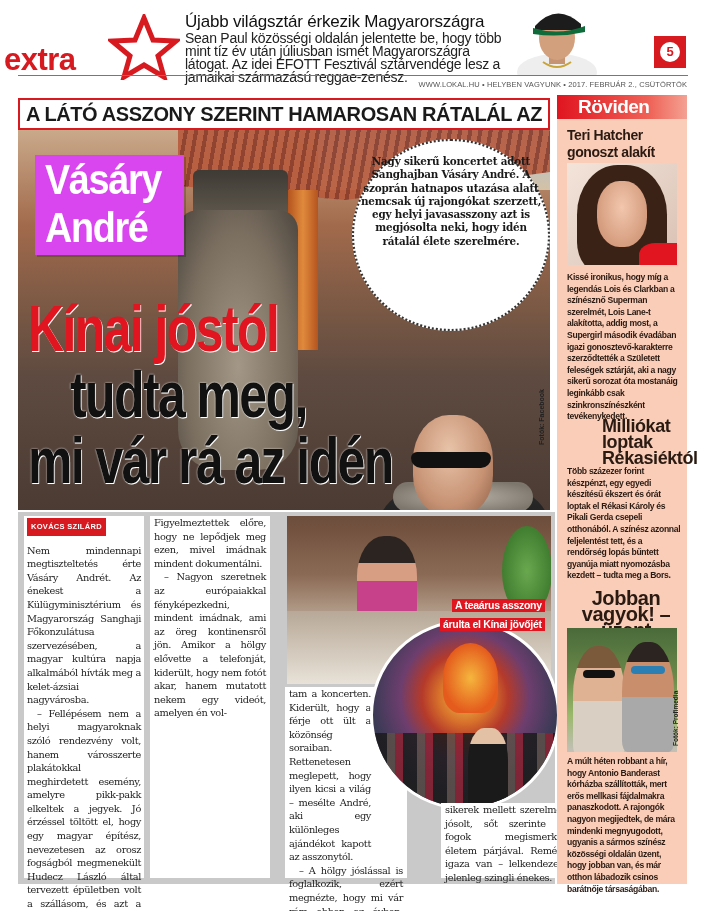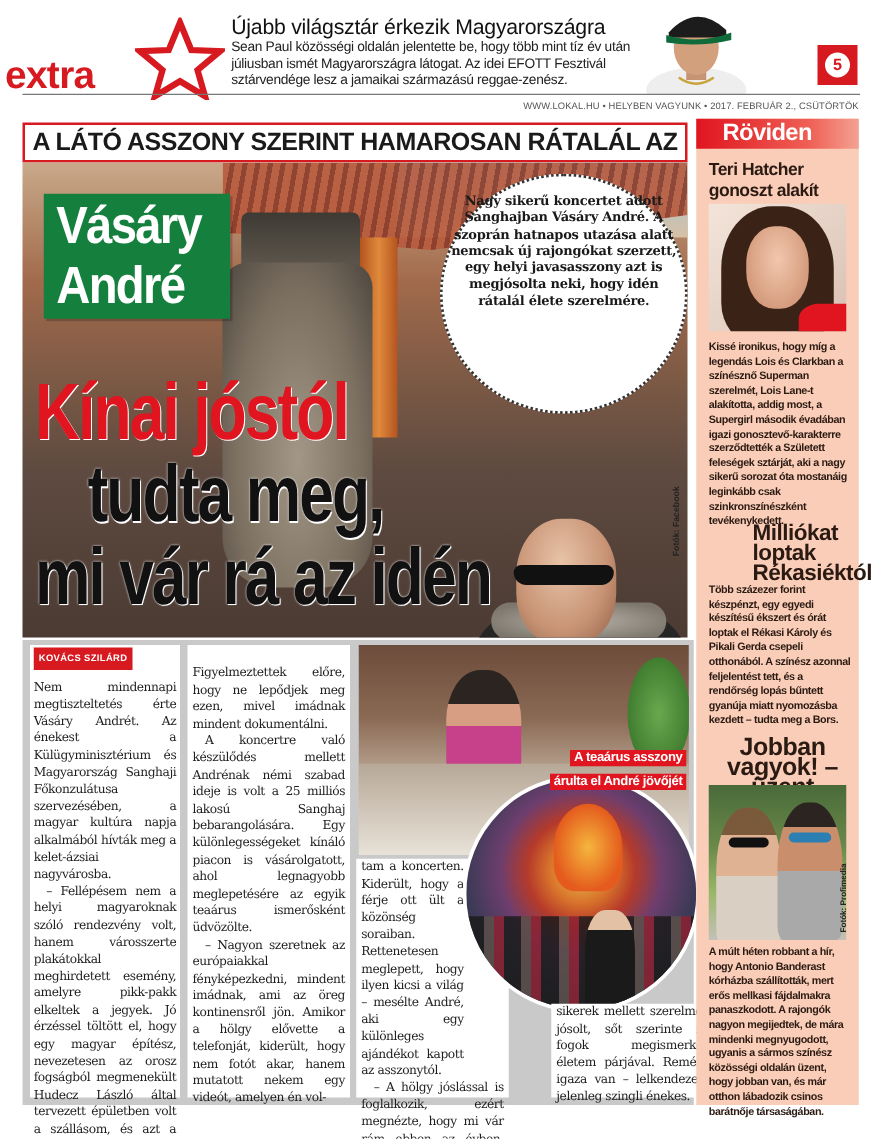--- a/index.html
+++ b/index.html
@@ -4,21 +4,21 @@
 <style>
   * { box-sizing: border-box; margin: 0; padding: 0; }
   html, body { width: 705px; height: 911px; background: #ffffff; overflow: hidden; }
   body { position: relative; font-family: "DejaVu Serif", serif; color: #1a1a1a; }
 
   
   .hdr { position: absolute; left: 0; top: 0; width: 705px; height: 95px; }
   .extra-word { position: absolute; left: 4px; top: 42px; font-family: "Liberation Sans", sans-serif; font-weight: bold; font-size: 31px; color: #d71920; letter-spacing: -0.5px; }
   .star { position: absolute; left: 108px; top: 14px; width: 72px; height: 66px; }
   .hdr-title { position: absolute; left: 185px; top: 12px; font-family: "Liberation Sans", sans-serif; font-weight: normal; font-size: 17px; color: #111; letter-spacing: -0.2px; }
-  .hdr-text { position: absolute; left: 185px; top: 32px; width: 320px; font-family: "Liberation Sans", sans-serif; font-size: 11px; line-height: 13px; color: #222; letter-spacing: -0.25px; }
+  .hdr-text { position: absolute; left: 185px; top: 32px; width: 320px; font-family: "Liberation Sans", sans-serif; font-size: 14px; line-height: 13px; color: #222; letter-spacing: -0.25px; }
   .hdr-rule { position: absolute; left: 18px; top: 75px; width: 670px; height: 1px; background: #777; }
   .portrait { position: absolute; left: 515px; top: 6px; width: 85px; height: 70px; overflow: hidden; }
   .page-num { position: absolute; left: 657px; top: 39px; width: 26px; height: 26px; border-radius: 50%; background: #fff; border: 3px solid #d71920; font-family: "Liberation Sans", sans-serif; font-weight: bold; font-size: 13px; color: #d71920; text-align: center; line-height: 20px; }
   .page-num-box { position: absolute; left: 654px; top: 36px; width: 32px; height: 32px; background: #d71920; }
   .dateline { position: absolute; right: 18px; top: 80px; font-family: "Liberation Sans", sans-serif; font-size: 7.5px; color: #555; letter-spacing: 0.1px; }
 
   
   .kicker { position: absolute; left: 18px; top: 98px; width: 532px; height: 32px; border: 2px solid #d71920; background: #fff; text-align: center; font-family: "Liberation Sans", sans-serif; font-weight: bold; font-size: 20px; line-height: 28px; color: #1a1a1a; letter-spacing: -0.4px; transform-origin: left; }
 
   
@@ -26,40 +26,40 @@
   .hero .sky { position: absolute; left: 300px; top: 0; width: 232px; height: 60px; background: linear-gradient(180deg, #9fc4de, #d5c1a5); }
   .hero .roof { position: absolute; left: 160px; top: 0; width: 372px; height: 70px; background: repeating-linear-gradient(100deg, #b85a3d 0 6px, #8a3a28 6px 10px); clip-path: polygon(0 0, 100% 0, 100% 60%, 45% 100%, 0 80%); opacity: 0.9; }
   .hero .pillar { position: absolute; left: 270px; top: 60px; width: 30px; height: 160px; background: linear-gradient(90deg, #b4541f, #e08a3c, #b4541f); }
   .hero .urn { position: absolute; left: 160px; top: 80px; width: 120px; height: 260px; background: radial-gradient(ellipse at 50% 60%, #a39887 0%, #7b6f60 60%, #4c463f 100%); border-radius: 20px 20px 40px 40px; }
   .hero .urn-top { position: absolute; left: 175px; top: 40px; width: 95px; height: 70px; background: linear-gradient(180deg, #3e3a34, #6f675a); border-radius: 6px; }
   .hero .man-head { position: absolute; left: 395px; top: 285px; width: 80px; height: 100px; border-radius: 45% 45% 40% 40%; background: radial-gradient(ellipse at 45% 35%, #e8c3a8 0%, #c79274 60%, #8d5e45 100%); }
   .hero .man-glasses { position: absolute; left: 393px; top: 322px; width: 80px; height: 16px; background: #111; border-radius: 6px 6px 10px 10px; }
   .hero .man-coat { position: absolute; left: 360px; top: 360px; width: 172px; height: 80px; background: linear-gradient(180deg, #2a2a2a, #111); border-radius: 40px 40px 0 0; }
   .hero .fur { position: absolute; left: 375px; top: 352px; width: 140px; height: 30px; background: radial-gradient(ellipse, #b9b2a8 0%, #7d766c 80%); border-radius: 20px; }
 
-  .name-badge { position: absolute; left: 35px; top: 155px; background: #15803d; padding: 2px 10px 4px 10px; box-shadow: 2px 2px 0 rgba(0,0,0,0.2); }
+  .name-badge { position: absolute; left: 35px; top: 155px; background: #d946ef; padding: 2px 10px 4px 10px; box-shadow: 2px 2px 0 rgba(0,0,0,0.2); }
   .name-badge .l1, .name-badge .l2 { display: block; font-family: "Liberation Sans", sans-serif; font-weight: bold; font-size: 42px; line-height: 46px; color: #fff; letter-spacing: -1.5px; transform: scaleX(0.9); transform-origin: left; }
   .name-badge .l2 { margin-top: 2px; }
 
   .bubble { position: absolute; left: 352px; top: 139px; width: 198px; height: 192px; border-radius: 50%; background: #fff; border: 2px dotted #333; }
   .bubble-text { position: absolute; left: 360px; top: 155px; width: 182px; text-align: center; font-family: "DejaVu Serif", serif; font-weight: bold; font-size: 10.4px; line-height: 13.3px; color: #1a1a1a; letter-spacing: -0.2px; }
 
   .headline { position: absolute; left: 28px; top: 296px; font-family: "Liberation Sans", sans-serif; font-weight: bold; letter-spacing: -2px; }
   .headline .h1 { display: block; font-size: 64px; line-height: 66px; color: #e0151f; transform: scaleX(0.78); transform-origin: left; text-shadow: 1px 1px 0 #fff; }
   .headline .h2 { display: block; font-size: 64px; line-height: 66px; color: #111; transform: scaleX(0.78); transform-origin: left; margin-left: 42px; text-shadow: 0 0 2px #fff, 1px 1px 0 #fff; }
   .headline .h3 { display: block; font-size: 64px; line-height: 66px; color: #111; transform: scaleX(0.78); transform-origin: left; margin-left: 0; text-shadow: 0 0 2px #fff, 1px 1px 0 #fff; }
   .photo-credit { position: absolute; left: 538px; top: 445px; font-family: "Liberation Sans", sans-serif; font-size: 7px; font-weight: bold; color: #222; transform: rotate(-90deg); transform-origin: left top; white-space: nowrap; }
 
   
   .body-frame { position: absolute; left: 18px; top: 512px; width: 537px; height: 372px; background: #c9c9c9; }
   .col { position: absolute; top: 516px; background: #fff; font-family: "DejaVu Serif", serif; font-size: 9.8px; line-height: 13.6px; color: #1e1e1e; text-align: justify; hyphens: auto; letter-spacing: -0.35px; }
   .col p { margin: 0; }
   .col p.indent { text-indent: 10px; }
   .col1 { left: 24px; width: 120px; height: 362px; padding: 0 3px; }
-  .col2 { left: 150px; width: 130px; height: 362px; padding: 16px 4px; }
+  .col2 { left: 150px; width: 120px; height: 362px; padding: 0 4px; }
   .col3 { left: 285px; width: 122px; top: 687px; height: 191px; padding: 0 4px; }
   .col3 p.first { width: 82px; }
   .col4 { left: 411px; width: 140px; top: 803px; height: 75px; padding: 0 4px; margin-left: 30px; }
 
   .byline { display: inline-block; background: #d71920; color: #fff; font-family: "Liberation Sans", sans-serif; font-weight: bold; font-size: 7.5px; letter-spacing: 0.3px; padding: 2px 4px; margin: 2px 0 8px 0; text-transform: uppercase; }
 
   .photo-tea { position: absolute; left: 287px; top: 516px; width: 264px; height: 168px; overflow: hidden; background: linear-gradient(180deg, #6c4c3a 0%, #8b6a55 35%, #c7b8a6 70%, #e6dfd5 100%); }
   .photo-tea .lady { position: absolute; left: 70px; top: 20px; width: 60px; height: 90px; border-radius: 45% 45% 20% 20%; background: linear-gradient(180deg, #2c2420 0 30%, #d89e84 30% 50%, #c6408a 50% 100%); }
   .photo-tea .table { position: absolute; left: 0; top: 95px; width: 264px; height: 73px; background: linear-gradient(180deg, #b7a897, #e8e2d8); }
   .photo-tea .plant { position: absolute; left: 215px; top: 10px; width: 50px; height: 90px; background: radial-gradient(ellipse, #6aa84f, #2f6b22); border-radius: 50%; }
@@ -153,21 +153,20 @@
 
 <div class="col col1">
   <span class="byline">Kovács Szilárd</span>
   <p>Nem mindennapi megtiszteltetés érte Vásáry Andrét. Az énekest a Külügyminisztérium és Magyarország Sanghaji Főkonzulátusa szervezésében, a magyar kultúra napja alkalmából hívták meg a kelet-ázsiai nagyvárosba.</p>
   <p class="indent">– Fellépésem nem a helyi magyaroknak szóló rendezvény volt, hanem városszerte plakátokkal meghirdetett esemény, amelyre pikk-pakk elkeltek a jegyek. Jó érzéssel töltött el, hogy egy magyar építész, nevezetesen az orosz fogságból megmenekült Hudecz László által tervezett épületben volt a szállásom, és azt a koncerttermet is ő tervezte, ahol fellléptem – mesélte André, akit lenyűgözött a kínai közönség szeretete.</p>
   
 </div>
 
 <div class="col col2">
   <p>Figyelmeztettek előre, hogy ne lepődjek meg ezen, mivel imádnak mindent dokumentálni.</p>
-  <p class="indent">A koncertre való készülődés mellett Andrénak némi szabad ideje is volt a 25 milliós lakosú Sanghaj bebarangolására. Egy különlegességeket kínáló piacon is vásárolgatott, ahol legnagyobb meglepetésére az egyik teaárus ismerősként üdvözölte.</p>
   <p class="indent">– Nagyon szeretnek az európaiakkal fényképezkedni, mindent imádnak, ami az öreg kontinensről jön. Amikor a hölgy elővette a telefonját, kiderült, hogy nem fotót akar, hanem mutatott nekem egy videót, amelyen én vol-</p>
 </div>
 
 <div class="photo-tea">
   <div class="plant"></div>
   <div class="lady"></div>
   <div class="table"></div>
 </div>
 
 <div class="col col3">
@@ -176,21 +175,21 @@
 </div>
 
 <div class="photo-circle">
   <div class="rooster"></div>
   <div class="crowd"></div>
   <div class="person"></div>
 </div>
 
 <div class="tea-caption">
   <span>A teaárus asszony</span><br>
-  <span>árulta el André jövőjét</span>
+  <span>árulta el Kínai jövőjét</span>
 </div>
 
 <div class="col col4">
   <p>sikerek mellett szerelmet is jósolt, sőt szerinte idén fogok megismerkedni életem párjával. Remélem, igaza van – lelkendezett a jelenleg szingli énekes.</p>
 </div>
 
 <div class="sidebar"></div>
 <div class="sb-head"></div>
 <div class="sb-head-text">Röviden</div>
 

